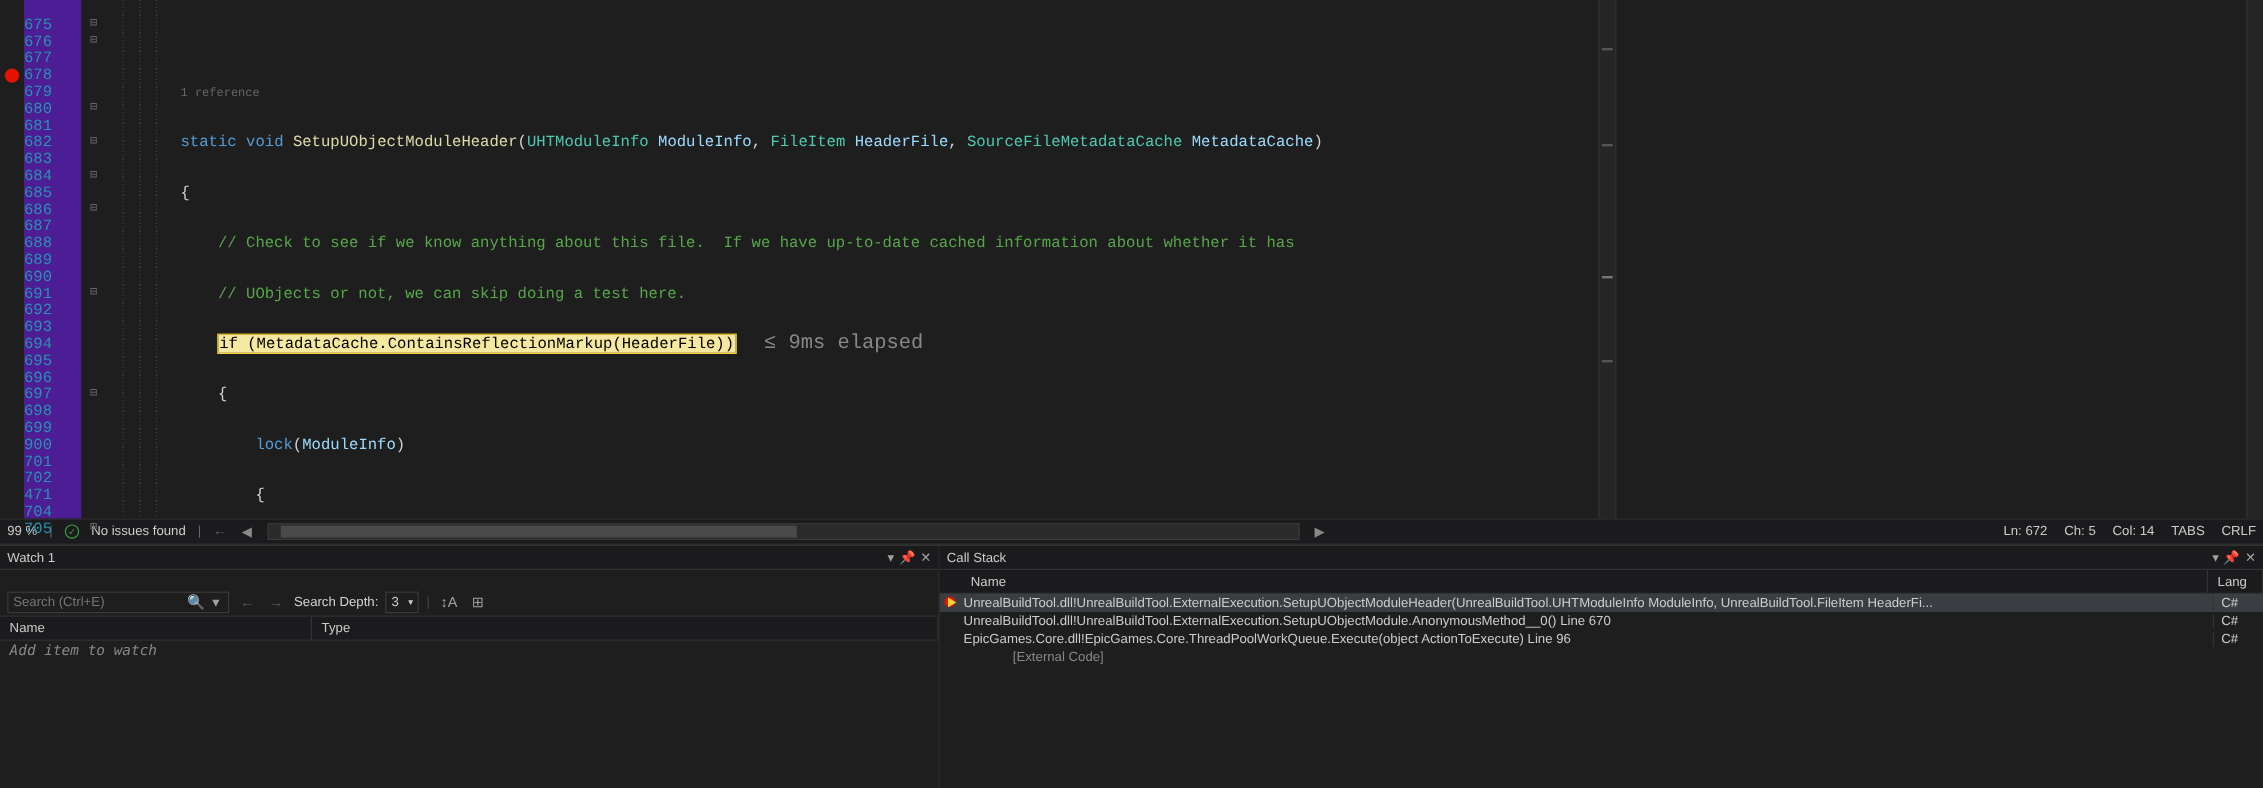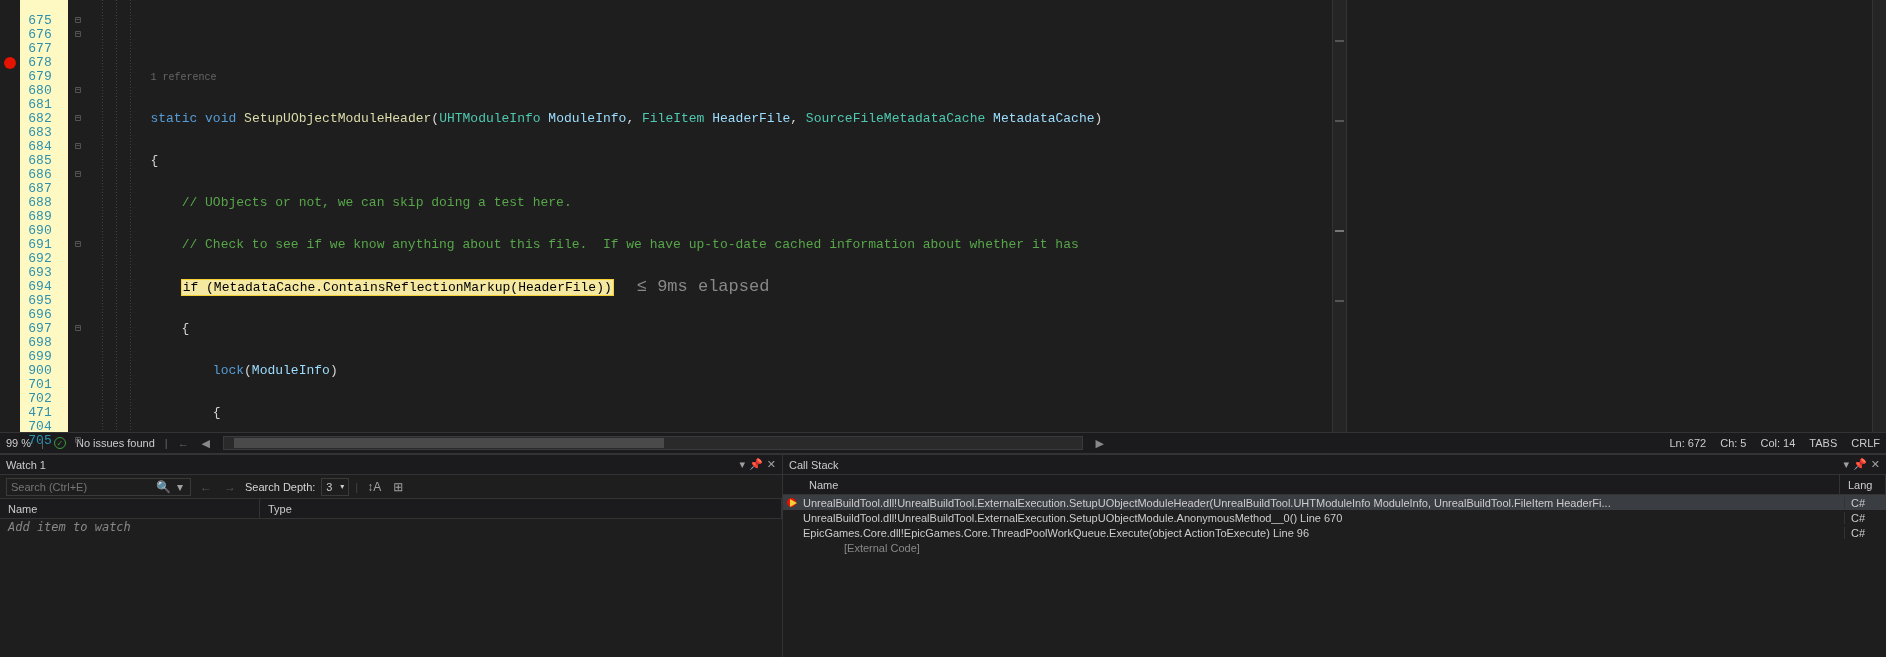--- a/index.html
+++ b/index.html
@@ -16,22 +16,22 @@
   display: flex;
   height: 432px;
   position: relative;
 }
 .gutter-bp {
   width: 20px;
   background: #1e1e1e;
 }
 .gutter-ln {
   width: 48px;
-  background: #fef9c3;
-  text-align: center;
+  background: #4c1d95;
+  text-align: left;
   padding-right: 8px;
   color: #2b91af;
   line-height: 14px;
   padding-top: 0;
 }
 .gutter-ln div { height: 14px; }
 .gutter-fold {
   width: 20px;
   background: #1e1e1e;
   color: #666;
@@ -142,20 +142,21 @@
 .panel-title .ctrls span { cursor: pointer; font-size: 11px; }
 .watch-toolbar {
   height: 24px;
   display: flex;
   align-items: center;
   gap: 6px;
   padding: 0 6px;
   border-bottom: 1px solid #333;
   font-family: 'Segoe UI', sans-serif;
   font-size: 11px;
+  margin-top: 15px;
 }
 .search-box {
   flex: 0 0 176px;
   height: 18px;
   background: #1e1e1e;
   border: 1px solid #3a3a3a;
   display: flex; align-items: center;
   padding: 0 4px; color: #888;
 }
 .search-box input {
@@ -307,22 +308,22 @@
       <div></div>
       <div>⊞</div>
     </div>
   <div class="code-area">
     <div class="outline-dots" style="left:14px"></div>
     <div class="outline-dots" style="left:28px"></div>
     <div class="outline-dots" style="left:42px"></div>
     <div class="code-line">        <span class="ref-hint">1 reference</span></div>
     <div class="code-line">        <span class="kw">static</span> <span class="kw">void</span> <span class="method">SetupUObjectModuleHeader</span>(<span class="type">UHTModuleInfo</span> <span class="local">ModuleInfo</span>, <span class="type">FileItem</span> <span class="local">HeaderFile</span>, <span class="type">SourceFileMetadataCache</span> <span class="local">MetadataCache</span>)</div>
     <div class="code-line">        {</div>
+    <div class="code-line">            <span class="comment">// Check to see if we know anything about this file.  If we have up-to-date cached information about whether it has</span></div>
     <div class="code-line">            <span class="comment">// UObjects or not, we can skip doing a test here.</span></div>
-    <div class="code-line">            <span class="comment">// Check to see if we know anything about this file.  If we have up-to-date cached information about whether it has</span></div>
     <div class="code-line">            <span class="highlight-step"><span class="kw">if</span> (<span class="local">MetadataCache</span>.<span class="method">ContainsReflectionMarkup</span>(<span class="local">HeaderFile</span>))</span><span class="elapsed">≤ 9ms elapsed</span></div>
     <div class="code-line">            {</div>
     <div class="code-line">                <span class="kw">lock</span>(<span class="local">ModuleInfo</span>)</div>
     <div class="code-line">                {</div>
     
     
     
     
     
     

